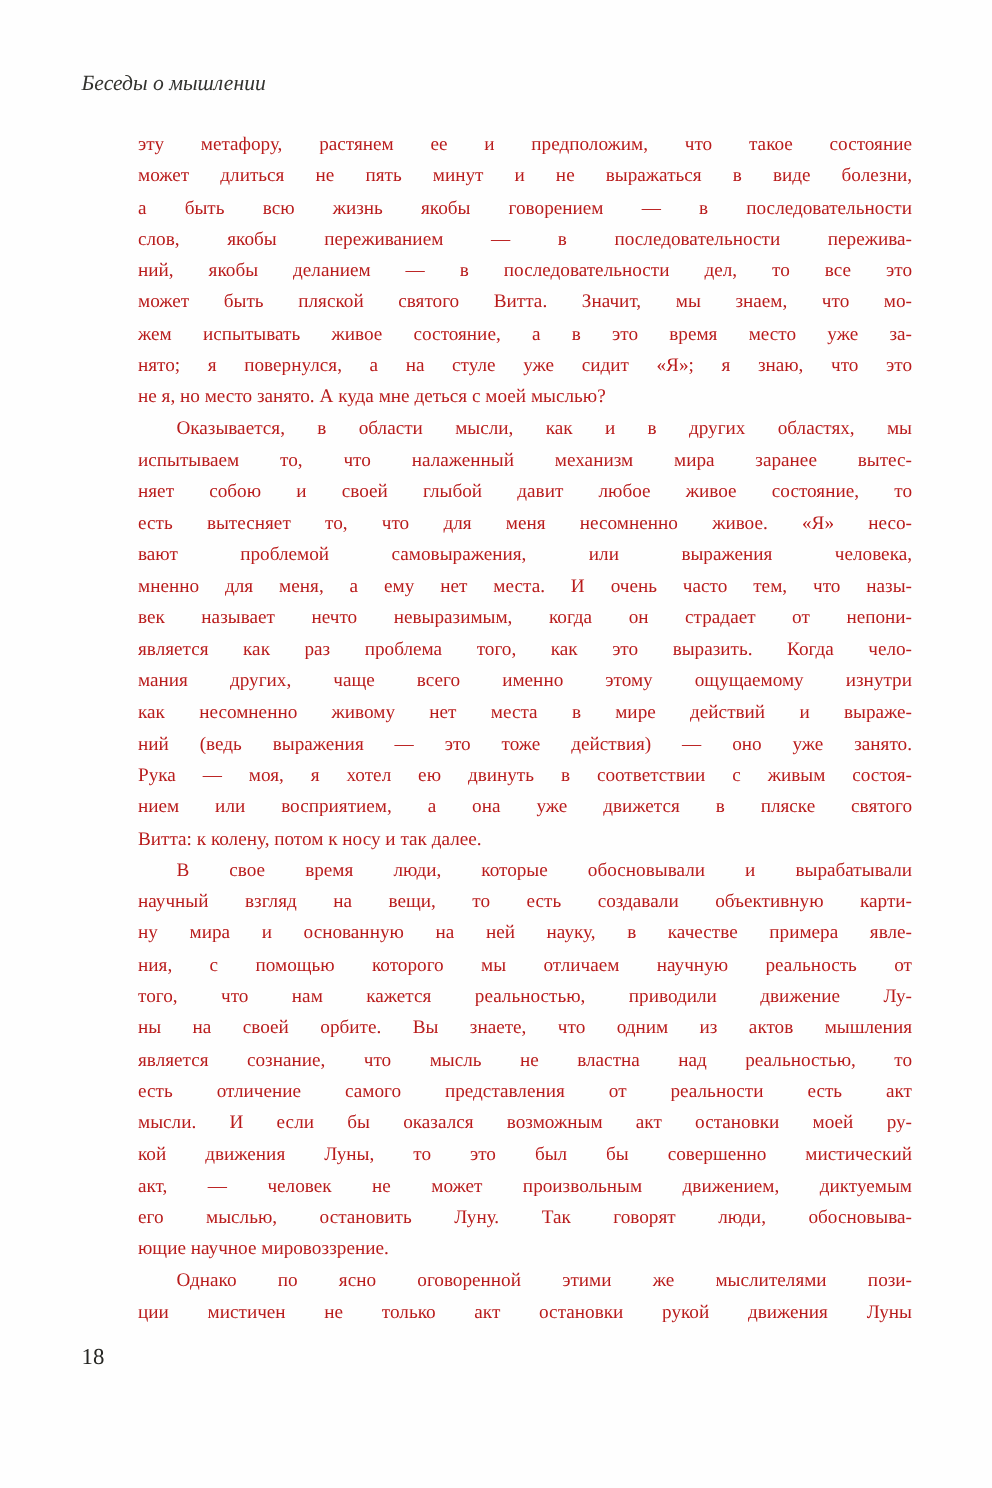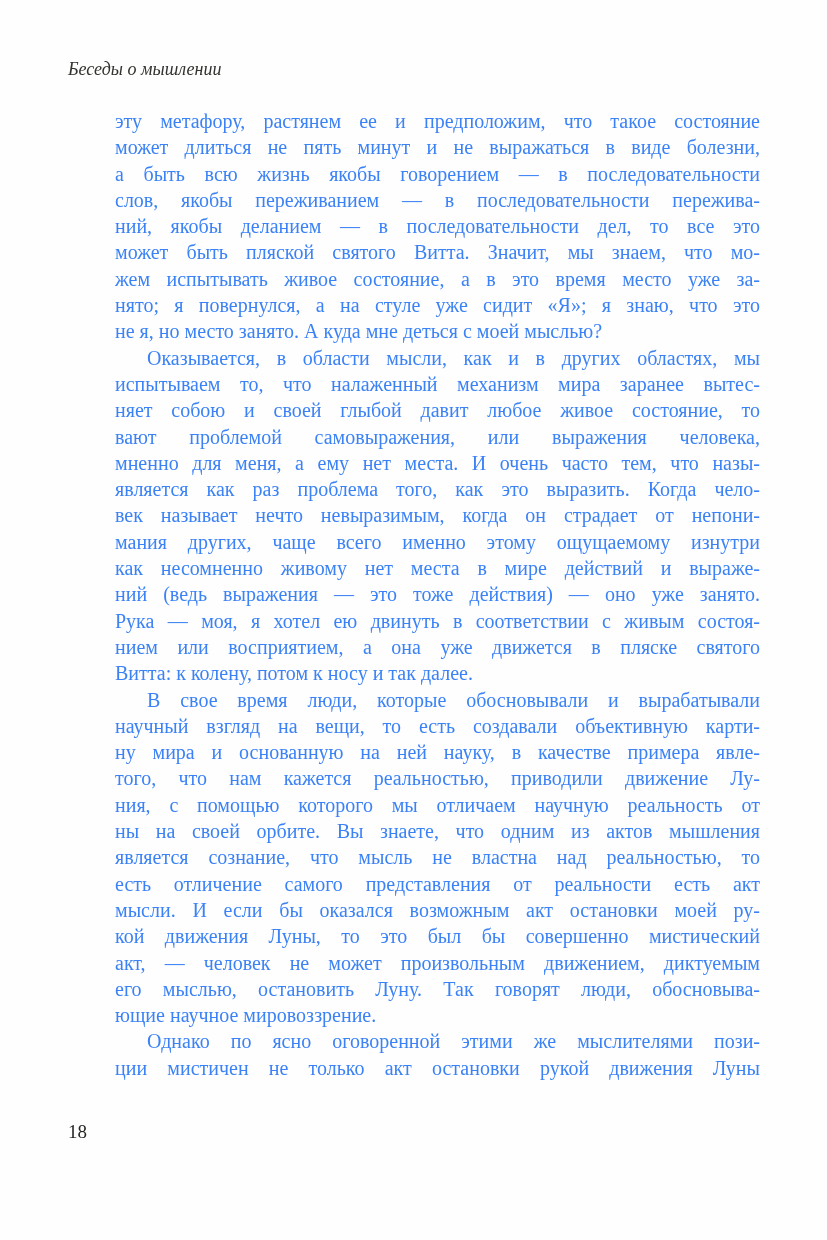--- a/index.html
+++ b/index.html
@@ -23,26 +23,26 @@
     color: #33332f;
   }
   .body-text {
     position: absolute;
     left: 115px;
     top: 108px;
     width: 645px;
   }
   .para { margin: 0; padding: 0; }
   .line {
-    font-size: 20px;
+    font-size: 16px;
     line-height: 26.3px;
     text-align: justify;
     text-align-last: justify;
     white-space: normal;
-    color: #3b82f6;
+    color: #b91c1c;
   }
   .line.last { text-align: right; text-align-last: left; }
   .line.indent { text-indent: 32px; }
   .page-number {
     position: absolute;
     left: 68px;
     top: 1120px;
     font-size: 19px;
     line-height: 24px;
     color: #26262300;
@@ -65,37 +65,38 @@
         <div class="line">ний, якобы деланием — в последовательности дел, то все это</div>
         <div class="line">может быть пляской святого Витта. Значит, мы знаем, что мо-</div>
         <div class="line">жем испытывать живое состояние, а в это время место уже за-</div>
         <div class="line">нято; я повернулся, а на стуле уже сидит «Я»; я знаю, что это</div>
         <div class="line last">не я, но место занято. А куда мне деться с моей мыслью?</div>
       </div>
       <div class="para">
         <div class="line indent">Оказывается, в области мысли, как и в других областях, мы</div>
         <div class="line">испытываем то, что налаженный механизм мира заранее вытес-</div>
         <div class="line">няет собою и своей глыбой давит любое живое состояние, то</div>
+        <div class="line">есть вытесняет то, что для меня несомненно живое. «Я» несо-</div>
         <div class="line">вают проблемой самовыражения, или выражения человека,</div>
         <div class="line">мненно для меня, а ему нет места. И очень часто тем, что назы-</div>
+        <div class="line">век называет нечто невыразимым, когда он страдает от непони-</div>
         <div class="line">является как раз проблема того, как это выразить. Когда чело-</div>
-        <div class="line">век называет нечто невыразимым, когда он страдает от непони-</div>
         <div class="line">мания других, чаще всего именно этому ощущаемому изнутри</div>
         <div class="line">как несомненно живому нет места в мире действий и выраже-</div>
         <div class="line">ний (ведь выражения — это тоже действия) — оно уже занято.</div>
         <div class="line">Рука — моя, я хотел ею двинуть в соответствии с живым состоя-</div>
         <div class="line">нием или восприятием, а она уже движется в пляске святого</div>
         <div class="line last">Витта: к колену, потом к носу и так далее.</div>
       </div>
       <div class="para">
         <div class="line indent">В свое время люди, которые обосновывали и вырабатывали</div>
         <div class="line">научный взгляд на вещи, то есть создавали объективную карти-</div>
         <div class="line">ну мира и основанную на ней науку, в качестве примера явле-</div>
+        <div class="line">ния, с помощью которого мы отличаем научную реальность от</div>
         <div class="line">того, что нам кажется реальностью, приводили движение Лу-</div>
-        <div class="line">ния, с помощью которого мы отличаем научную реальность от</div>
         <div class="line">ны на своей орбите. Вы знаете, что одним из актов мышления</div>
         <div class="line">является сознание, что мысль не властна над реальностью, то</div>
         <div class="line">есть отличение самого представления от реальности есть акт</div>
         <div class="line">мысли. И если бы оказался возможным акт остановки моей ру-</div>
         <div class="line">кой движения Луны, то это был бы совершенно мистический</div>
         <div class="line">акт, — человек не может произвольным движением, диктуемым</div>
         <div class="line">его мыслью, остановить Луну. Так говорят люди, обосновыва-</div>
         <div class="line last">ющие научное мировоззрение.</div>
       </div>
       <div class="para">

